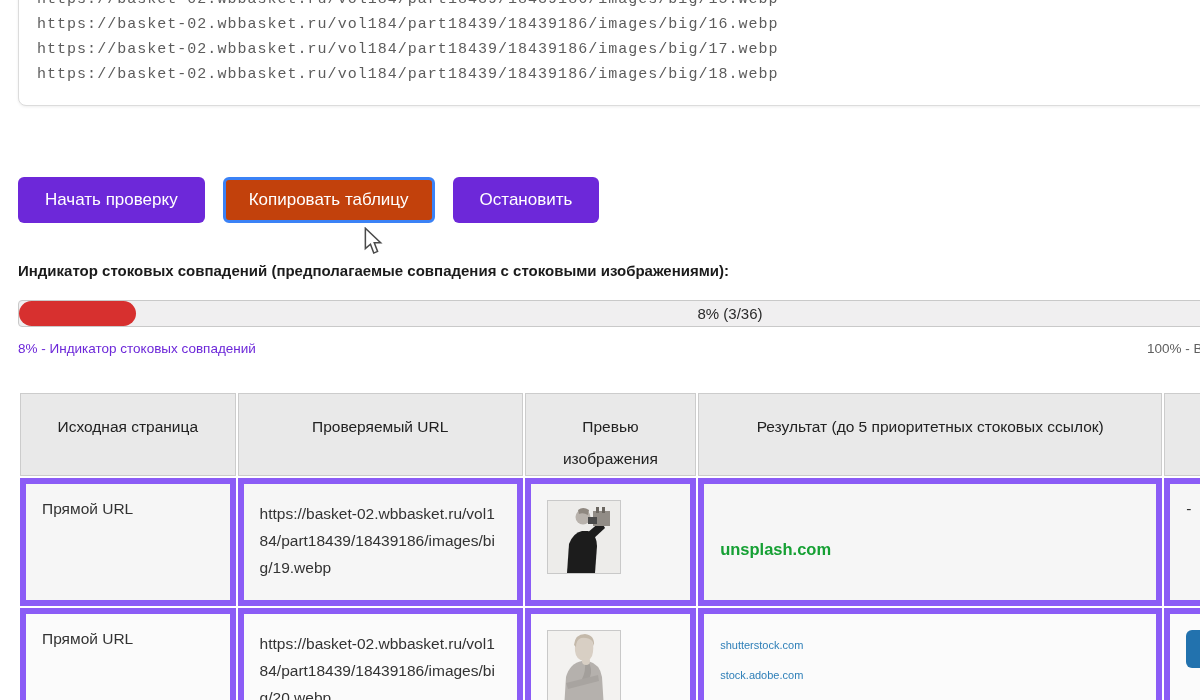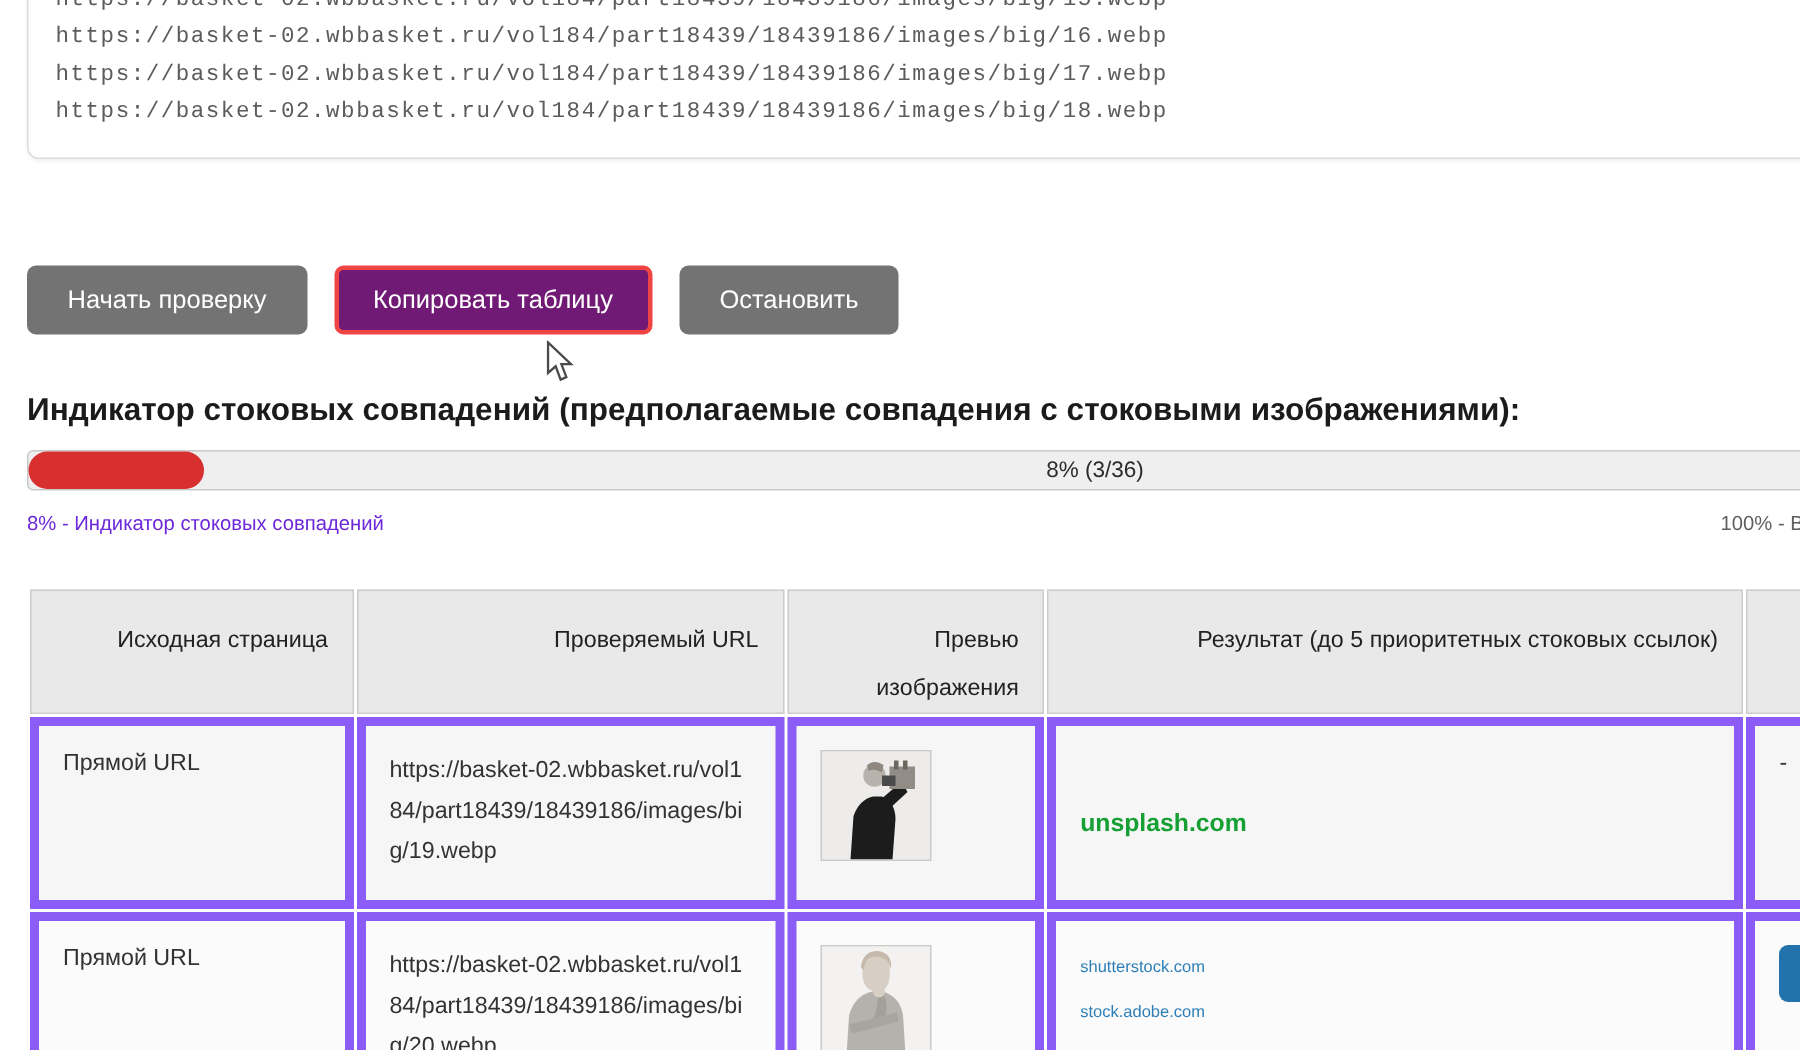--- a/index.html
+++ b/index.html
@@ -25,29 +25,29 @@
     font-size:16px; color:#1873b8;
   }
 
   
   .btnrow { position:absolute; left:18px; top:177px; display:flex; gap:18px; }
   .btn {
     height:46px; border:none; border-radius:6px; color:#fff; font-size:17px;
     font-family:"Liberation Sans", sans-serif; display:flex; align-items:center;
     padding:0 27px; cursor:pointer; box-sizing:border-box;
   }
-  .btn.muted  { background:#737373; }
-  .btn.primary{ background:#701a75; border:3px solid #ef4444; padding:0 23px; }
+  .btn.muted  { background:#6d28d9; }
+  .btn.primary{ background:#c2410c; border:3px solid #3b82f6; padding:0 23px; }
 
   .cursor { position:absolute; left:362px; top:227px; width:22px; height:28px; }
 
   
   .prog-heading {
     position:absolute; left:18px; top:262px;
-    font-size:21px; font-weight:bold; color:#1b1b1b;
+    font-size:15px; font-weight:bold; color:#1b1b1b;
   }
   .progressbar {
     position:absolute; left:18px; top:300px; width:1424px; height:27px;
     background:#f0eff0; border:1px solid #c9c9c9; border-radius:4px; box-sizing:border-box;
   }
   .progressfill {
     position:absolute; left:0; top:0; width:117px; height:25px;
     background:#d7302f; border-radius:13px;
   }
   .progresstext {
@@ -61,21 +61,21 @@
     position:absolute; left:1147px; top:341px; font-size:13.5px; color:#5f5f5f; white-space:nowrap;
   }
 
   
   table.results {
     position:absolute; left:18px; top:391px;
     border-collapse:separate; border-spacing:2px; table-layout:fixed;
   }
   .results th {
     background:#e9e9e9; border:1px solid #cccccc;
-    font-weight:normal; font-size:15.5px; color:#222; text-align:right;
+    font-weight:normal; font-size:15.5px; color:#222; text-align:center;
     vertical-align:top; padding:17px 16px 0 16px; line-height:32px;
     height:82px; box-sizing:border-box;
   }
   .results td {
     border:6px solid #8b5cf6; font-size:15.5px; color:#333;
     vertical-align:top; padding:16px; box-sizing:border-box;
   }
   .results tr.row-a td { background:#f6f6f6; height:128px; }
   .results tr.row-b td { background:#fbfbfb; height:162px; }
   td.url-cell { word-break:break-all; line-height:27px; }

